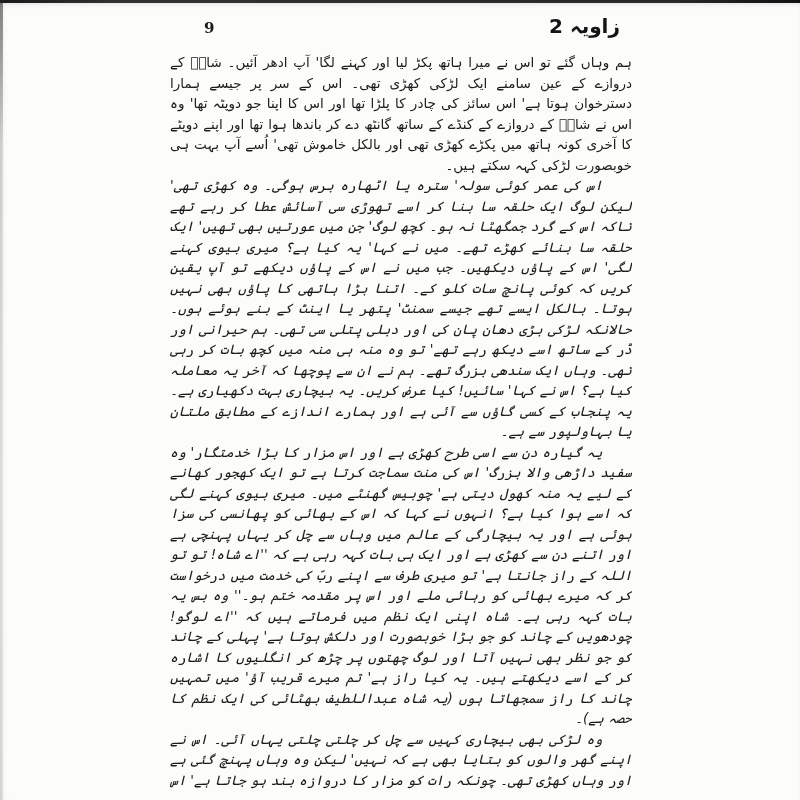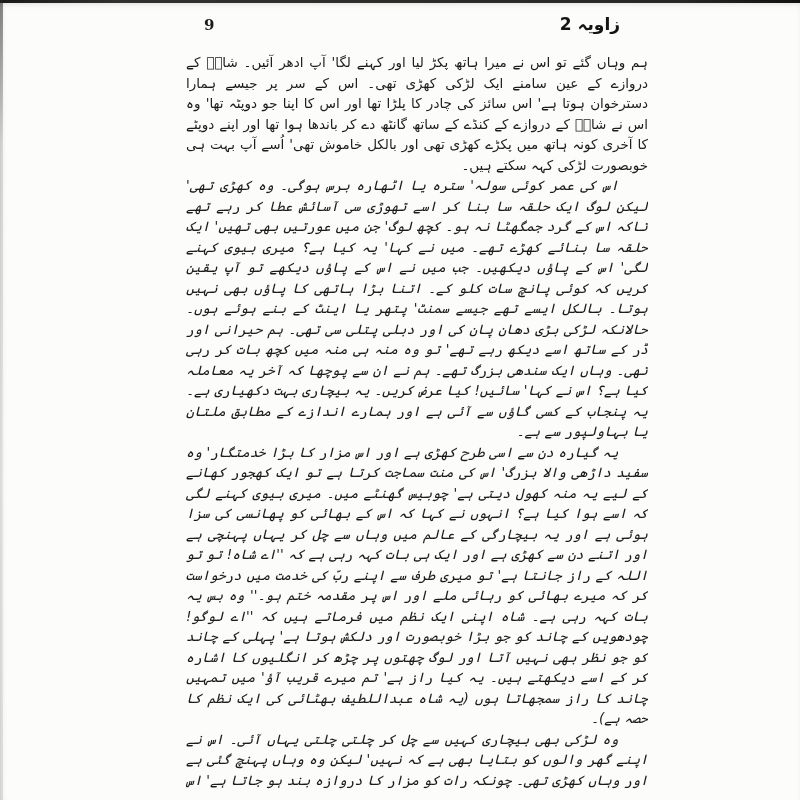--- a/index.html
+++ b/index.html
@@ -54,29 +54,29 @@
   }
   .page-number {
     font-size: 15px;
     font-weight: bold;
     color: #1b1b1b;
     margin-left: 28px;
     font-family: "DejaVu Serif", serif;
   }
   .book-title {
     direction: rtl;
-    font-size: 17px;
+    font-size: 20px;
     font-weight: bold;
     color: #141414;
     margin-right: 8px;
   }
   .page-text {
     position: absolute;
     top: 52px;
-    left: 186px;
+    left: 170px;
     width: 462px;
     height: 740px;
     direction: rtl;
     text-align: justify;
     text-justify: inter-word;
     font-size: 13.5px;
     line-height: 20.5px;
     color: #1c1c1c;
     overflow: hidden;
   }

